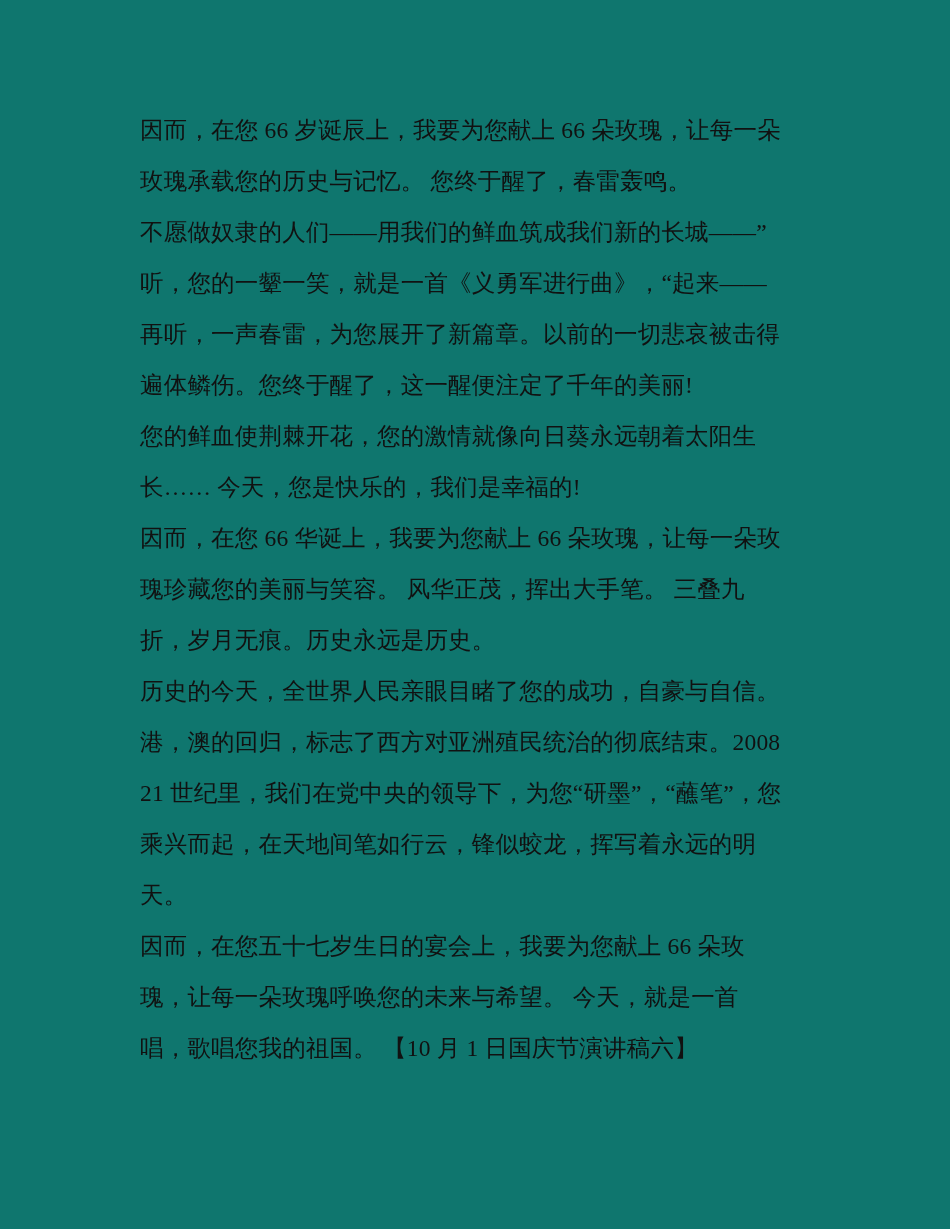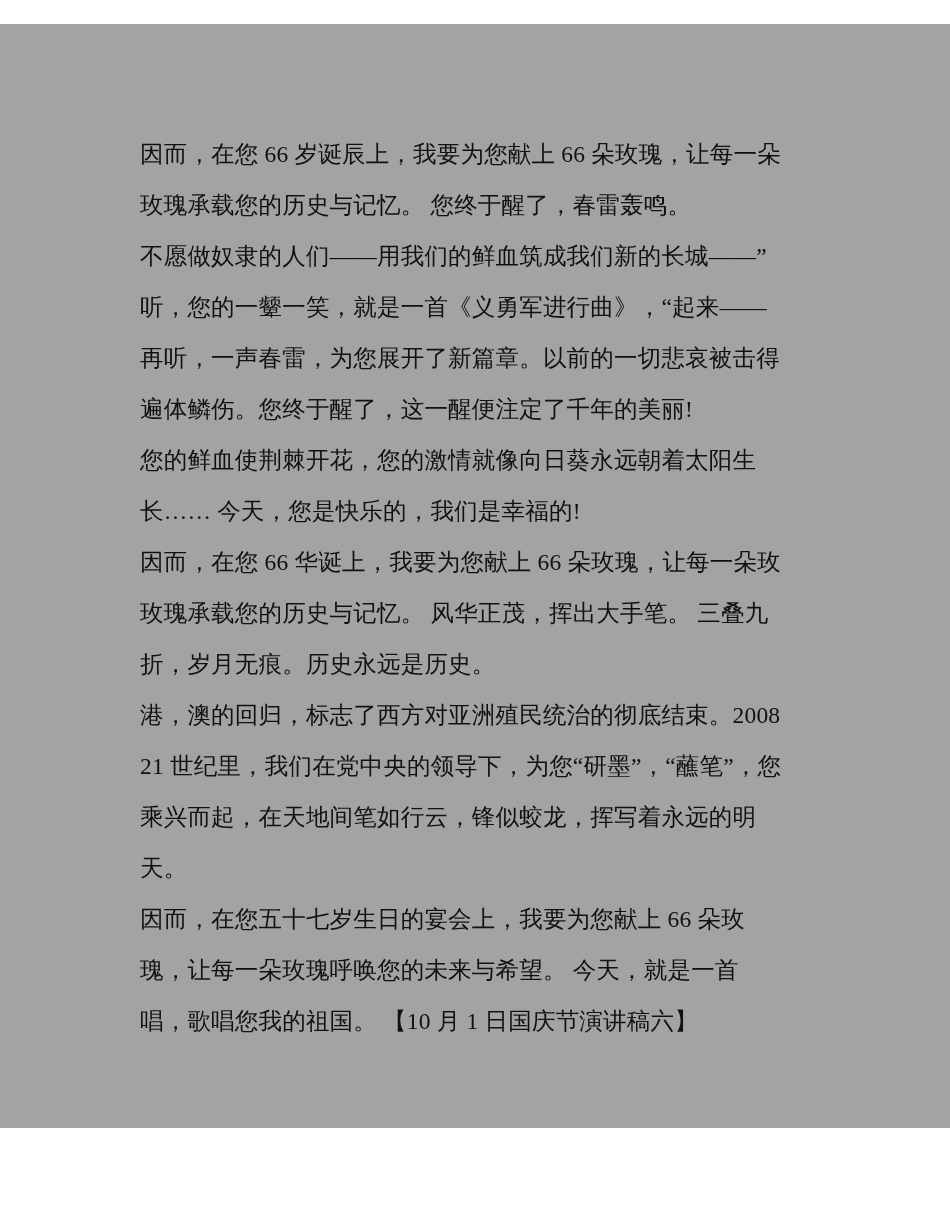--- a/index.html
+++ b/index.html
@@ -13,23 +13,22 @@
       position: relative;
       overflow: hidden;
       font-family: "Liberation Serif", "DejaVu Serif", serif;
       color: #111111;
     }
     .page {
       position: absolute;
       left: 0;
       top: 0;
       width: 950px;
-      height: 1104px;
-      background: #a3a3a3;
-      margin-top: 24px;
+      height: 1229px;
+      background: #0f766e;
     }
     .body-text {
       position: absolute;
       left: 140px;
       top: 108px;
       width: 680px;
     }
     .line {
       height: 51px;
       line-height: 45px;
@@ -45,22 +44,23 @@
   <div class="body-text">
     <div class="line">因而，在您 66 岁诞辰上，我要为您献上 66 朵玫瑰，让每一朵</div>
     <div class="line">玫瑰承载您的历史与记忆。 您终于醒了，春雷轰鸣。</div>
     <div class="line">不愿做奴隶的人们——用我们的鲜血筑成我们新的长城——”</div>
     <div class="line">听，您的一颦一笑，就是一首《义勇军进行曲》，“起来——</div>
     <div class="line">再听，一声春雷，为您展开了新篇章。以前的一切悲哀被击得</div>
     <div class="line">遍体鳞伤。您终于醒了，这一醒便注定了千年的美丽!</div>
     <div class="line">您的鲜血使荆棘开花，您的激情就像向日葵永远朝着太阳生</div>
     <div class="line">长…… 今天，您是快乐的，我们是幸福的!</div>
     <div class="line">因而，在您 66 华诞上，我要为您献上 66 朵玫瑰，让每一朵玫</div>
-    <div class="line">玫瑰承载您的历史与记忆。 风华正茂，挥出大手笔。 三叠九</div>
+    <div class="line">瑰珍藏您的美丽与笑容。 风华正茂，挥出大手笔。 三叠九</div>
     <div class="line">折，岁月无痕。历史永远是历史。</div>
+    <div class="line">历史的今天，全世界人民亲眼目睹了您的成功，自豪与自信。</div>
     <div class="line">港，澳的回归，标志了西方对亚洲殖民统治的彻底结束。2008</div>
     <div class="line">21 世纪里，我们在党中央的领导下，为您“研墨”，“蘸笔”，您</div>
     <div class="line">乘兴而起，在天地间笔如行云，锋似蛟龙，挥写着永远的明</div>
     <div class="line">天。</div>
     <div class="line">因而，在您五十七岁生日的宴会上，我要为您献上 66 朵玫</div>
     <div class="line">瑰，让每一朵玫瑰呼唤您的未来与希望。 今天，就是一首</div>
     <div class="line">唱，歌唱您我的祖国。 【10 月 1 日国庆节演讲稿六】</div>
   </div>
 </div>
 

